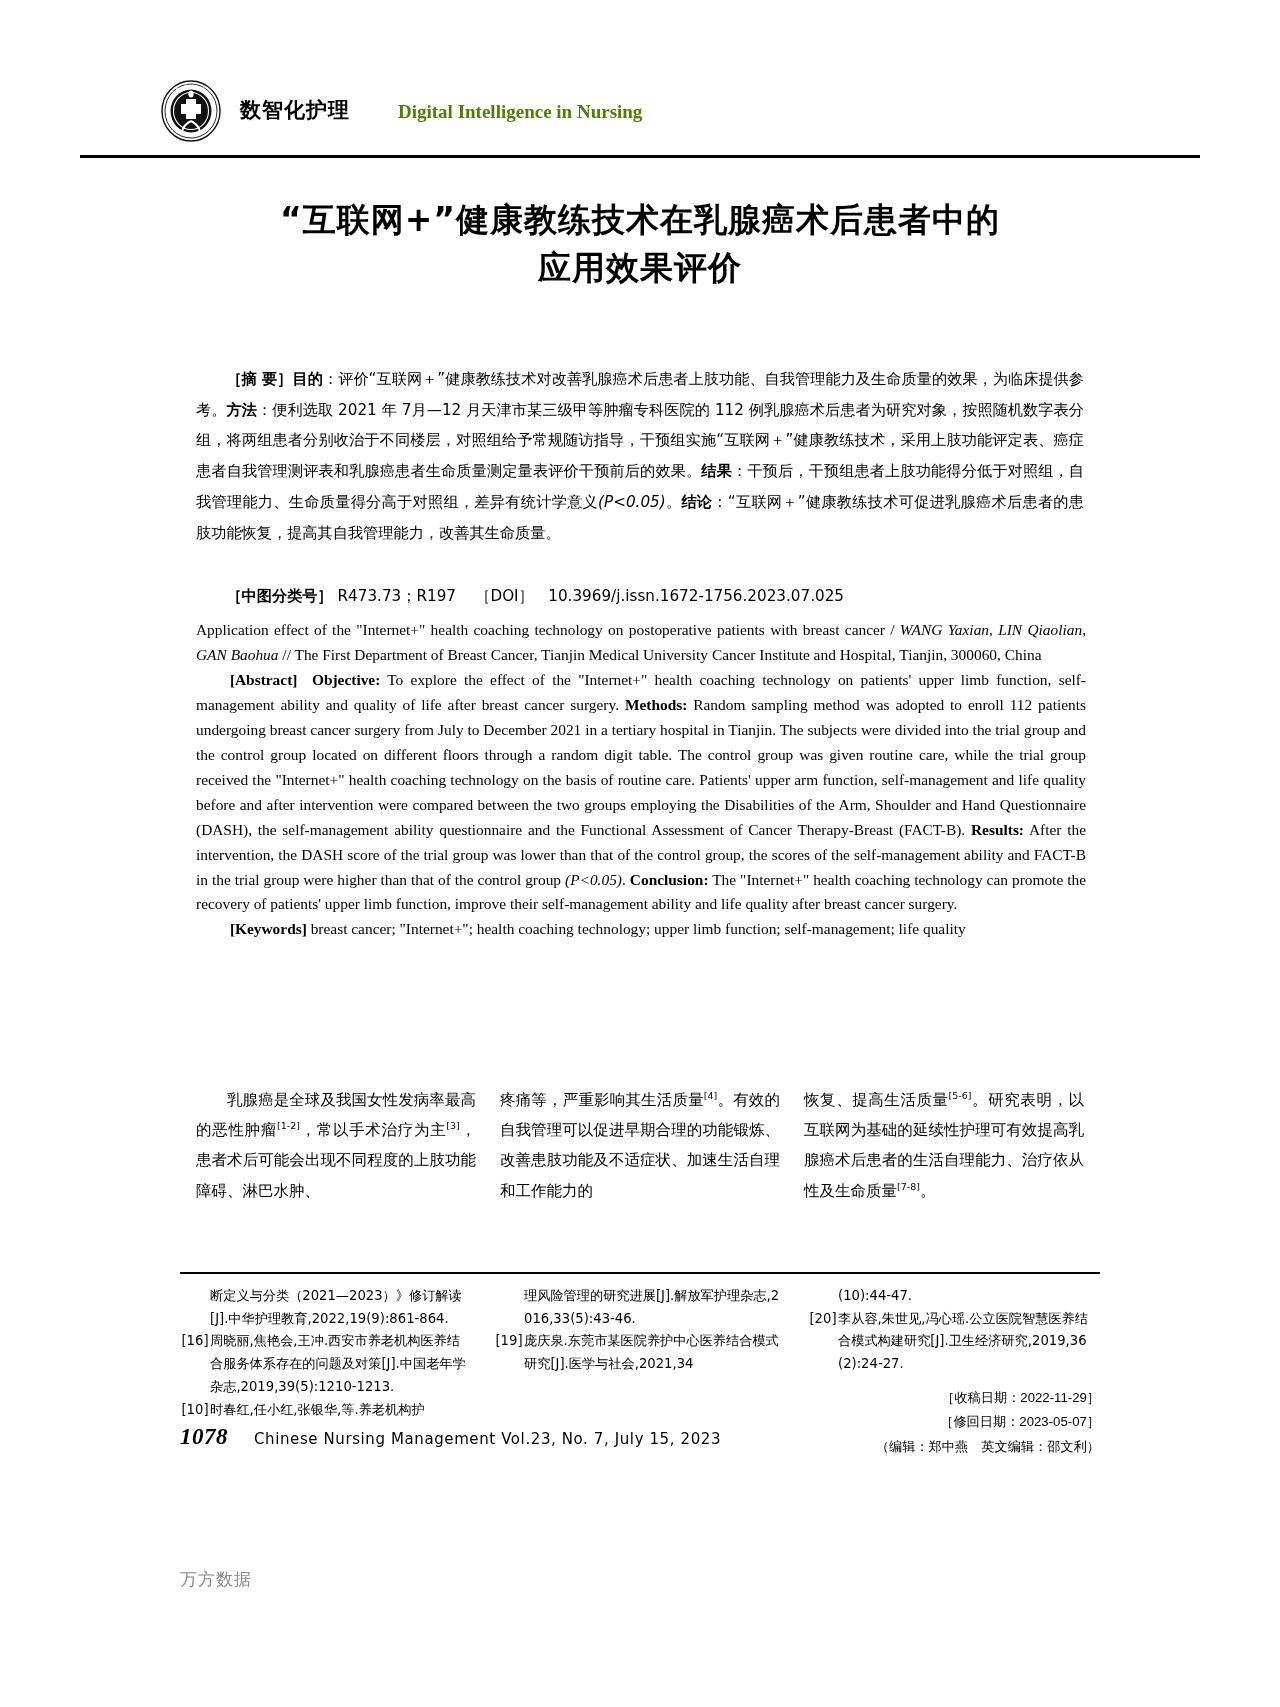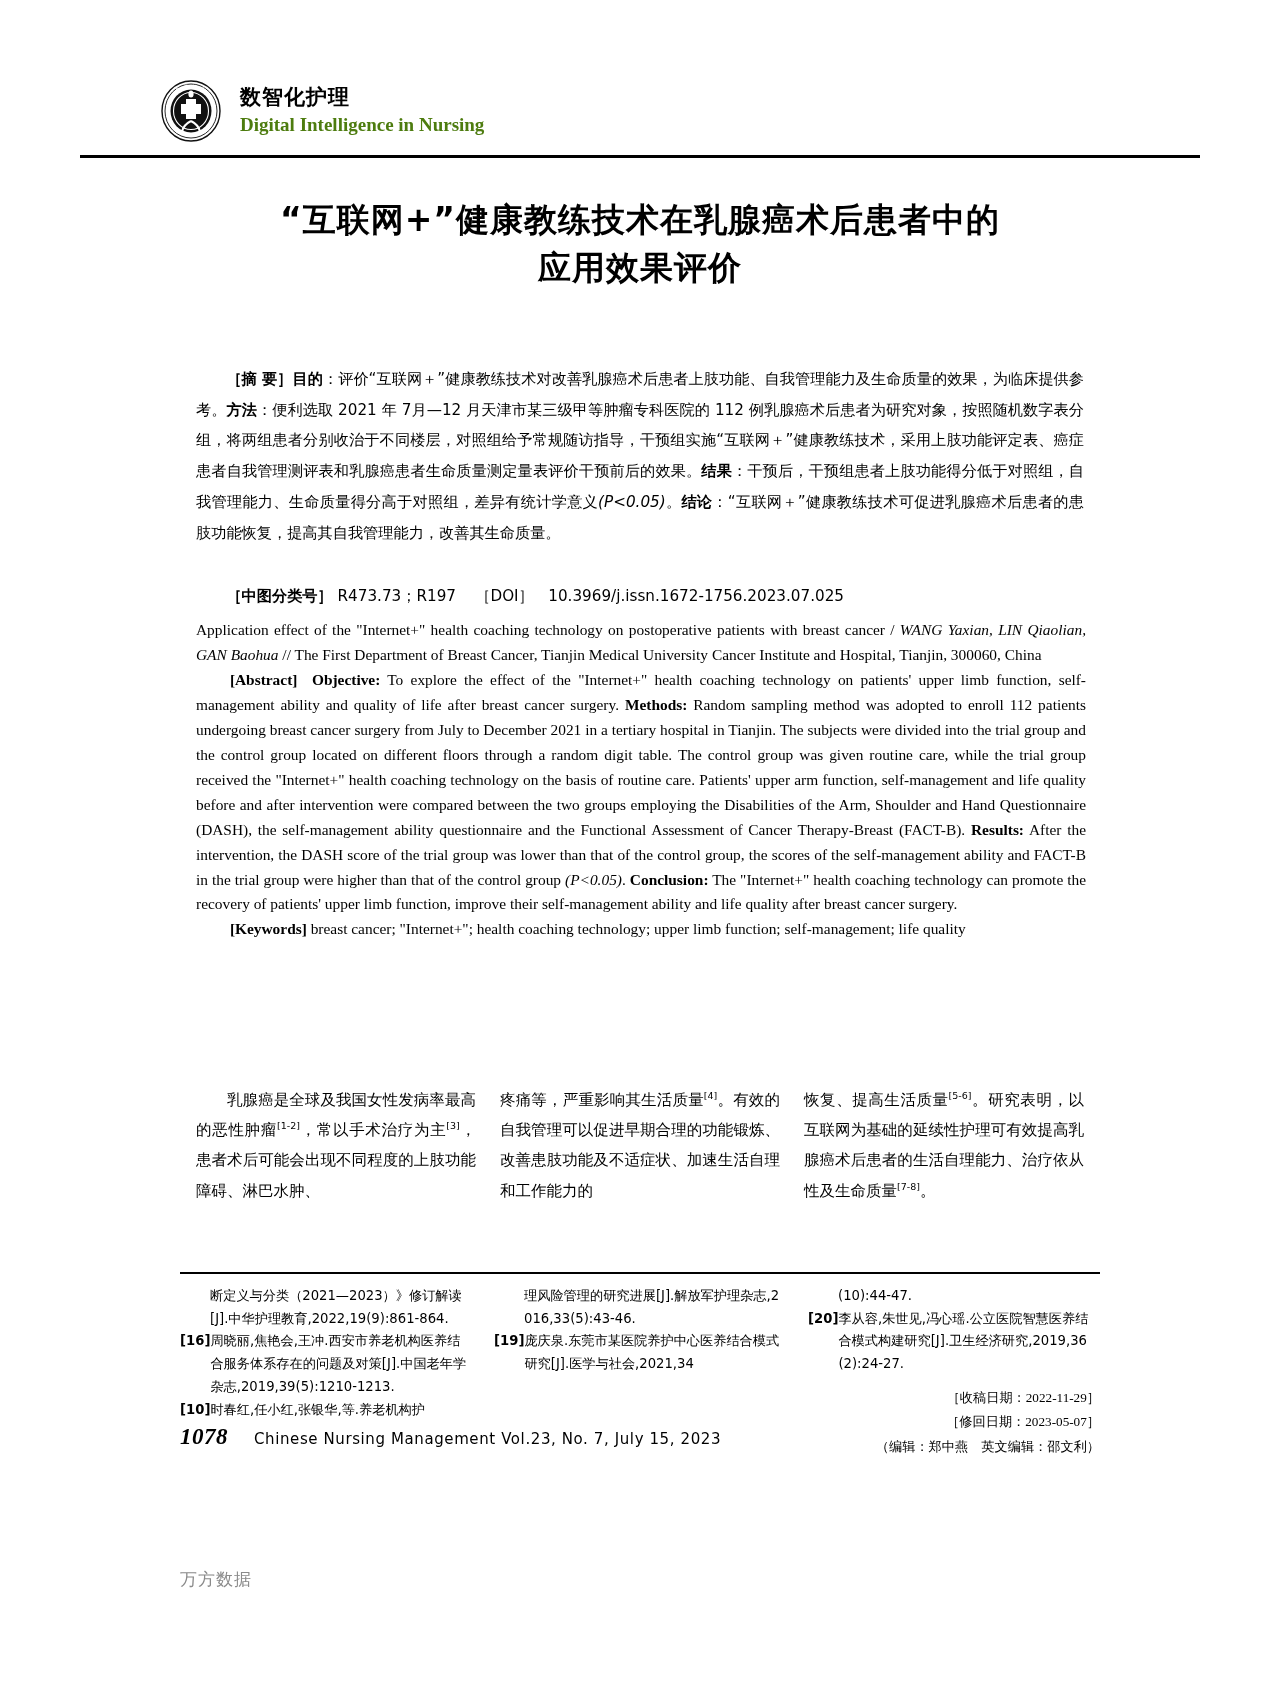--- a/index.html
+++ b/index.html
@@ -36,22 +36,23 @@
   .logo-seal {
     width: 62px;
     height: 62px;
     flex: 0 0 62px;
     position: relative;
   }
   .logo-seal svg { display: block; }
   .masthead-titles {
     margin-left: 18px;
     display: flex;
-    flex-direction: column;
+    flex-direction: row;
     justify-content: center;
+    gap: 48px;
   }
   .mast-cn {
     font-family: "DejaVu Sans", "Liberation Sans", sans-serif;
     font-weight: bold;
     font-size: 21px;
     letter-spacing: 1px;
     line-height: 1.25;
     color: #000;
   }
   .mast-en {
@@ -184,33 +185,32 @@
     line-height: 1.72;
     color: #000;
   }
   .ref-cols .rcol { width: 292px; }
   .ref-item {
     display: flex;
     align-items: flex-start;
   }
   .ref-num {
     flex: 0 0 30px;
-    text-align: left;
-    font-weight: bold;
+    text-align: center;
   }
   .ref-num.blank { visibility: hidden; }
   .ref-text {
     flex: 1 1 auto;
     word-break: break-all;
   }
 
   .meta-lines {
     margin-top: 10px;
     text-align: right;
-    font-family: Liberation Serif, serif;
+    font-family: Liberation Sans, sans-serif;
     font-size: 13.2px;
     line-height: 1.85;
   }
   .meta-lines div { white-space: nowrap; }
 
   
   .footer {
     position: absolute;
     left: 180px;
     top: 1424px;

